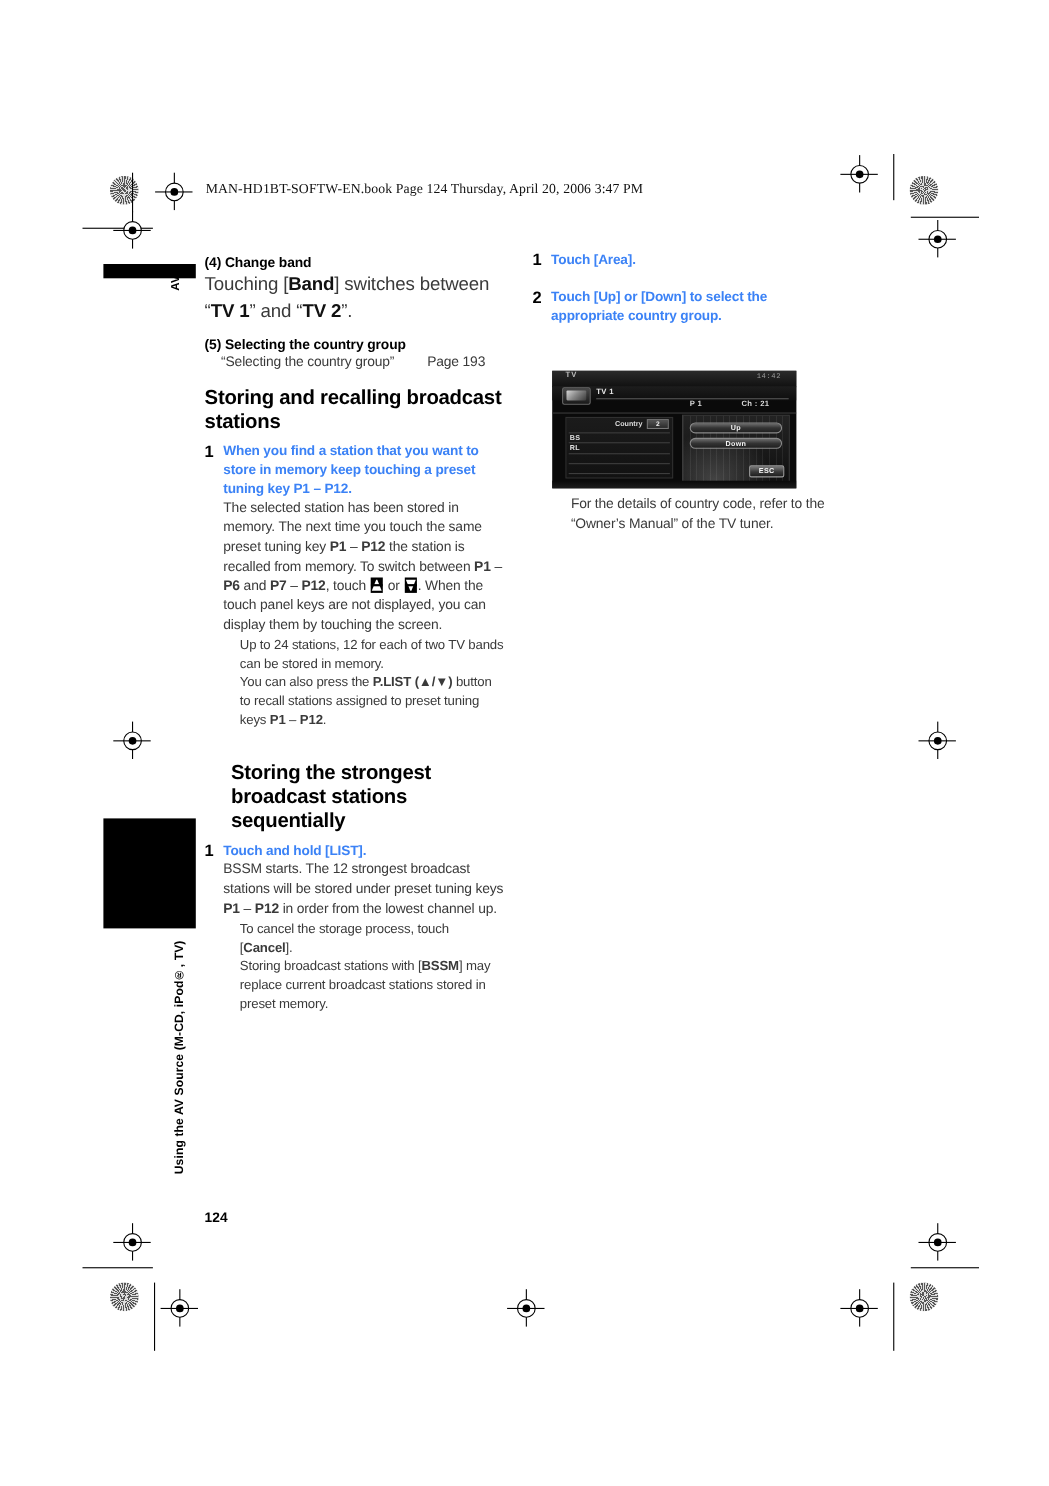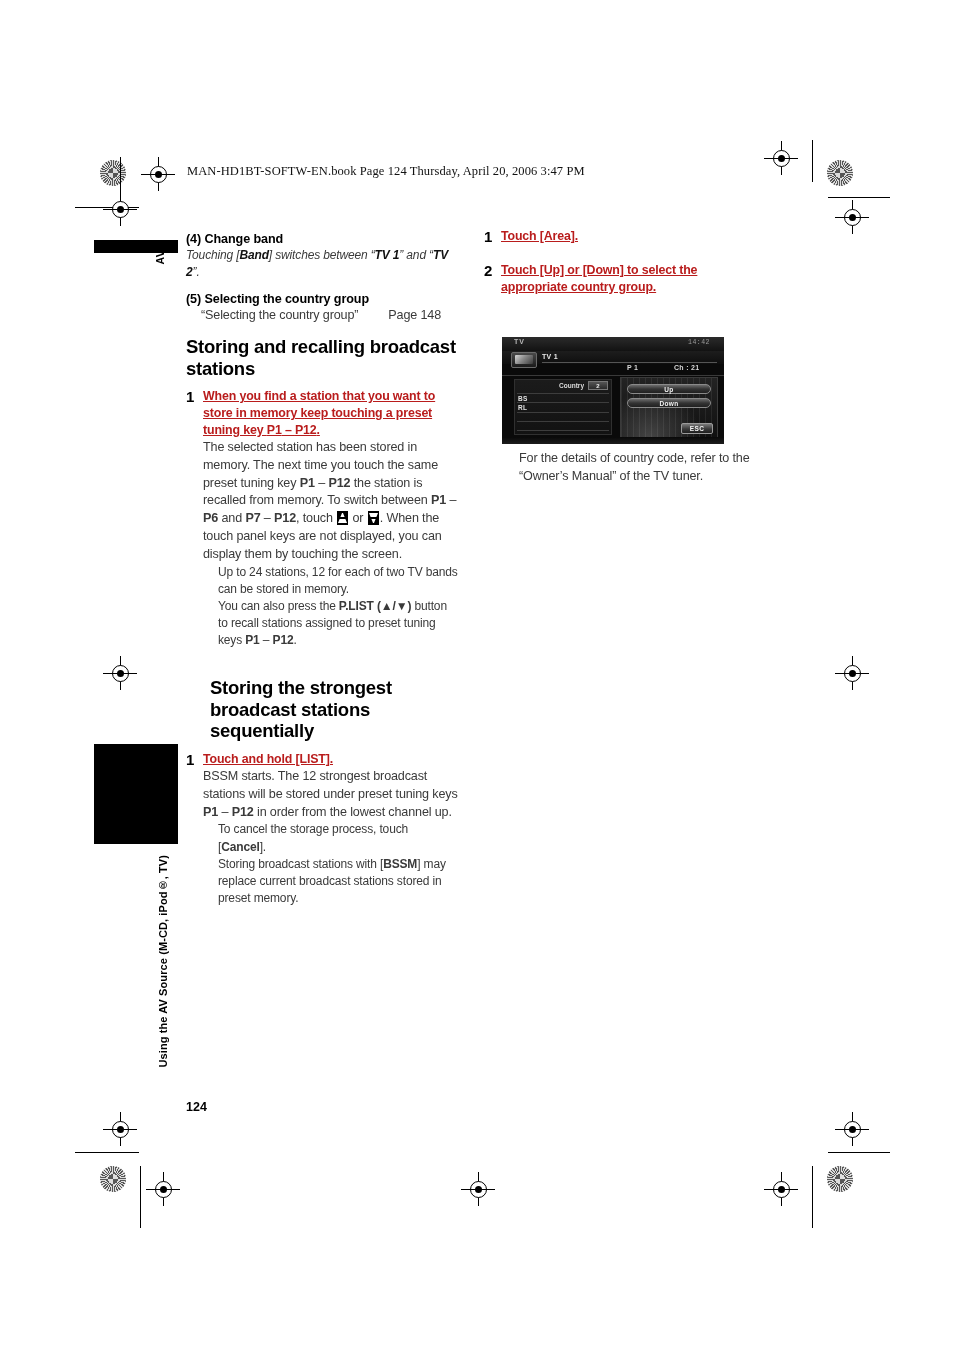--- a/index.html
+++ b/index.html
@@ -170,50 +170,48 @@
     color: #000;
   }
   h2.sub {
     font-size: 12.6px;
     font-weight: bold;
     margin: 0 0 1px 0;
     color: #000;
     letter-spacing: -.1px;
   }
   p.body {
-    font-size: 12px;
+    font-size: 17px;
     line-height: 1.42;
     margin: 0 0 11px 0;
     color: #3a3a3a;
     letter-spacing: -.15px;
-    font-style: italic;
   }
   p.body b, .b { font-weight: bold; color: #111; }
 
   .step {
     display: flex;
     margin: 0 0 11px 0;
     align-items: flex-start;
   }
   .step-num {
     flex: 0 0 17px;
     font-size: 15px;
     font-weight: bold;
     line-height: 1.25;
     color: #000;
   }
   .step-body { flex: 1 1 auto; }
   .step-title {
     font-size: 12.4px;
     font-weight: bold;
     line-height: 1.36;
-    color: #b91c1c;
+    color: #3b82f6;
     letter-spacing: -.15px;
     margin: 0;
-    text-decoration: underline;
   }
   .step-text {
     font-size: 12.6px;
     line-height: 1.42;
     color: #3a3a3a;
     letter-spacing: -.15px;
     margin: 0;
   }
   .note {
     font-size: 12px;
@@ -537,21 +535,21 @@
   <div class="chapter-label">Chapter 12</div>
   <div class="rail-running">Using the AV Source (M-CD, iPod®, TV)</div>
   <div class="page-number">124</div>
 
   <div class="col col-left">
 
     <h2 class="sub">(4) Change band</h2>
     <p class="body"><span>Touching [</span><b>Band</b><span>] switches between “</span><b>TV 1</b><span>” and “</span><b>TV 2</b><span>”.</span></p>
 
     <h2 class="sub">(5) Selecting the country group</h2>
-    <p class="xref"><span>“Selecting the country group”</span><span class="gap"></span><span>Page 148</span></p>
+    <p class="xref"><span>“Selecting the country group”</span><span class="gap"></span><span>Page 193</span></p>
 
     <h1 class="sect">Storing and recalling broadcast stations</h1>
 
 
     <div class="step">
       <div class="step-num">1</div>
       <div class="step-body">
         <p class="step-title"><span>When you find a station that you want to store in memory keep touching a preset tuning key </span><span>P1</span><span> – </span><span>P12</span><span>.</span></p>
         <p class="step-text"><span>The selected station has been stored in memory. The next time you touch the same preset tuning key </span><b>P1</b><span> – </span><b>P12</b><span> the station is recalled from memory. To switch between </span><b>P1</b><span> – </span><b>P6</b><span> and</span> <b>P7</b><span> – </span><b>P12</b><span>, touch </span><span class="key-glyph up"></span><span> or </span><span class="key-glyph down"></span><span>. When the touch panel keys are not displayed, you can display them by touching the screen.</span></p>
         <p class="note">Up to 24 stations, 12 for each of two TV bands can be stored in memory.</p>

